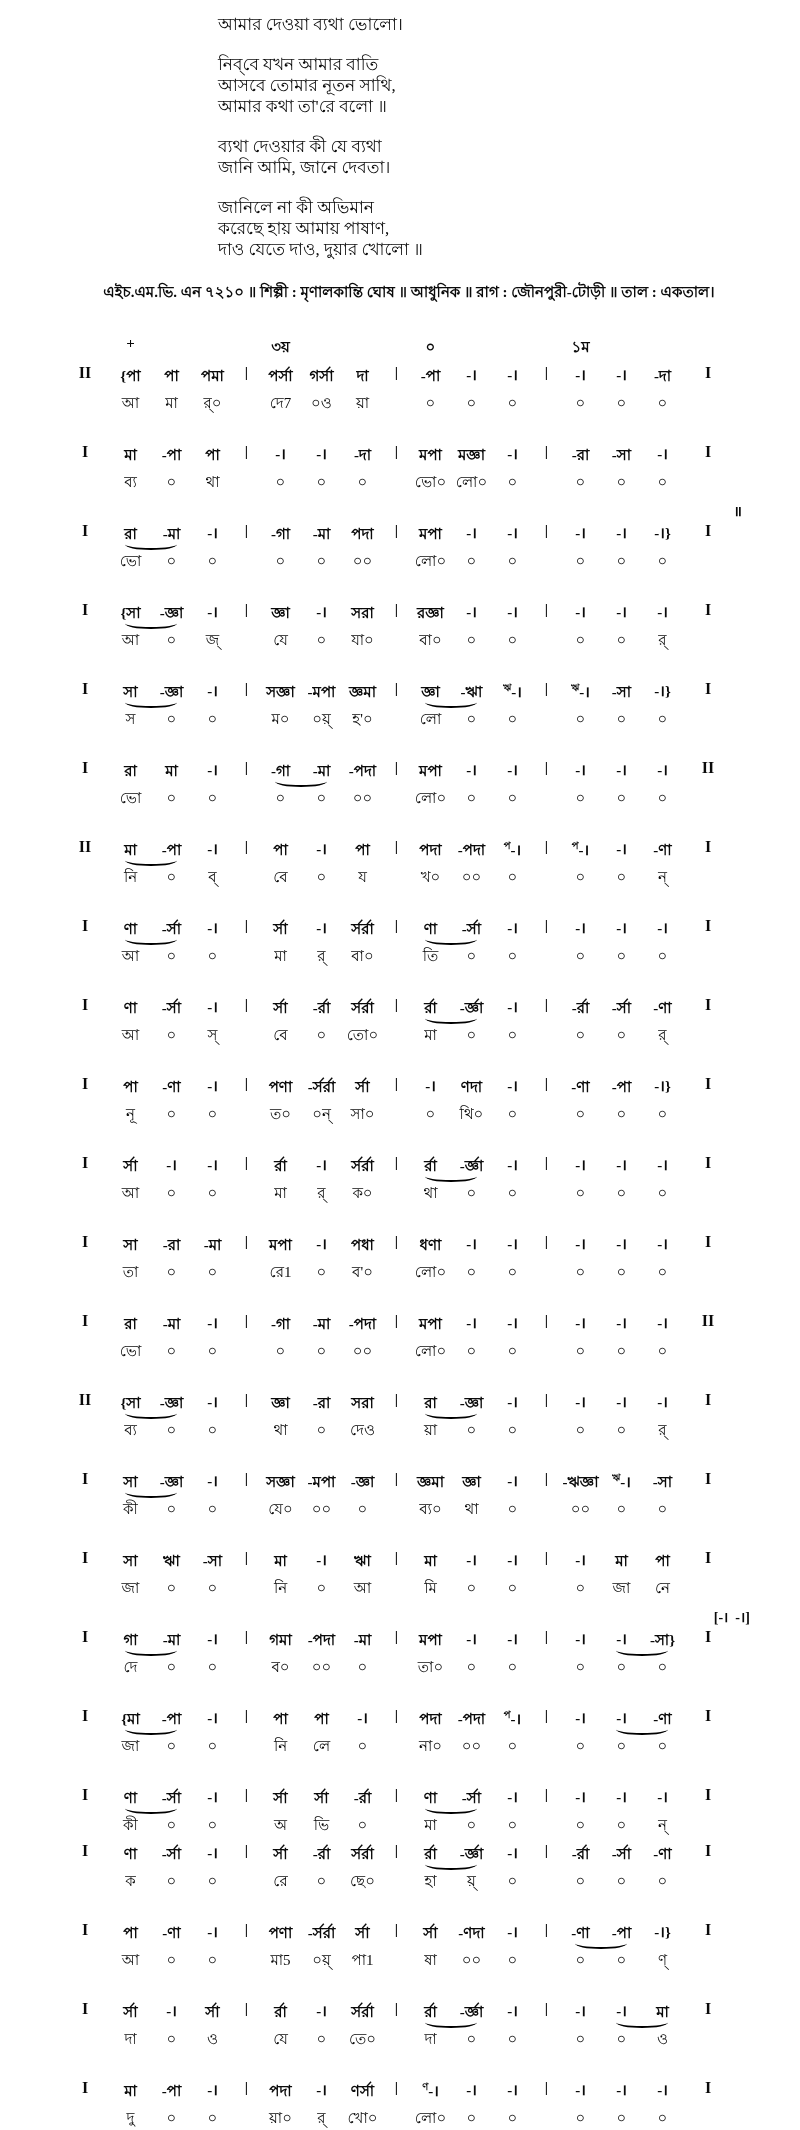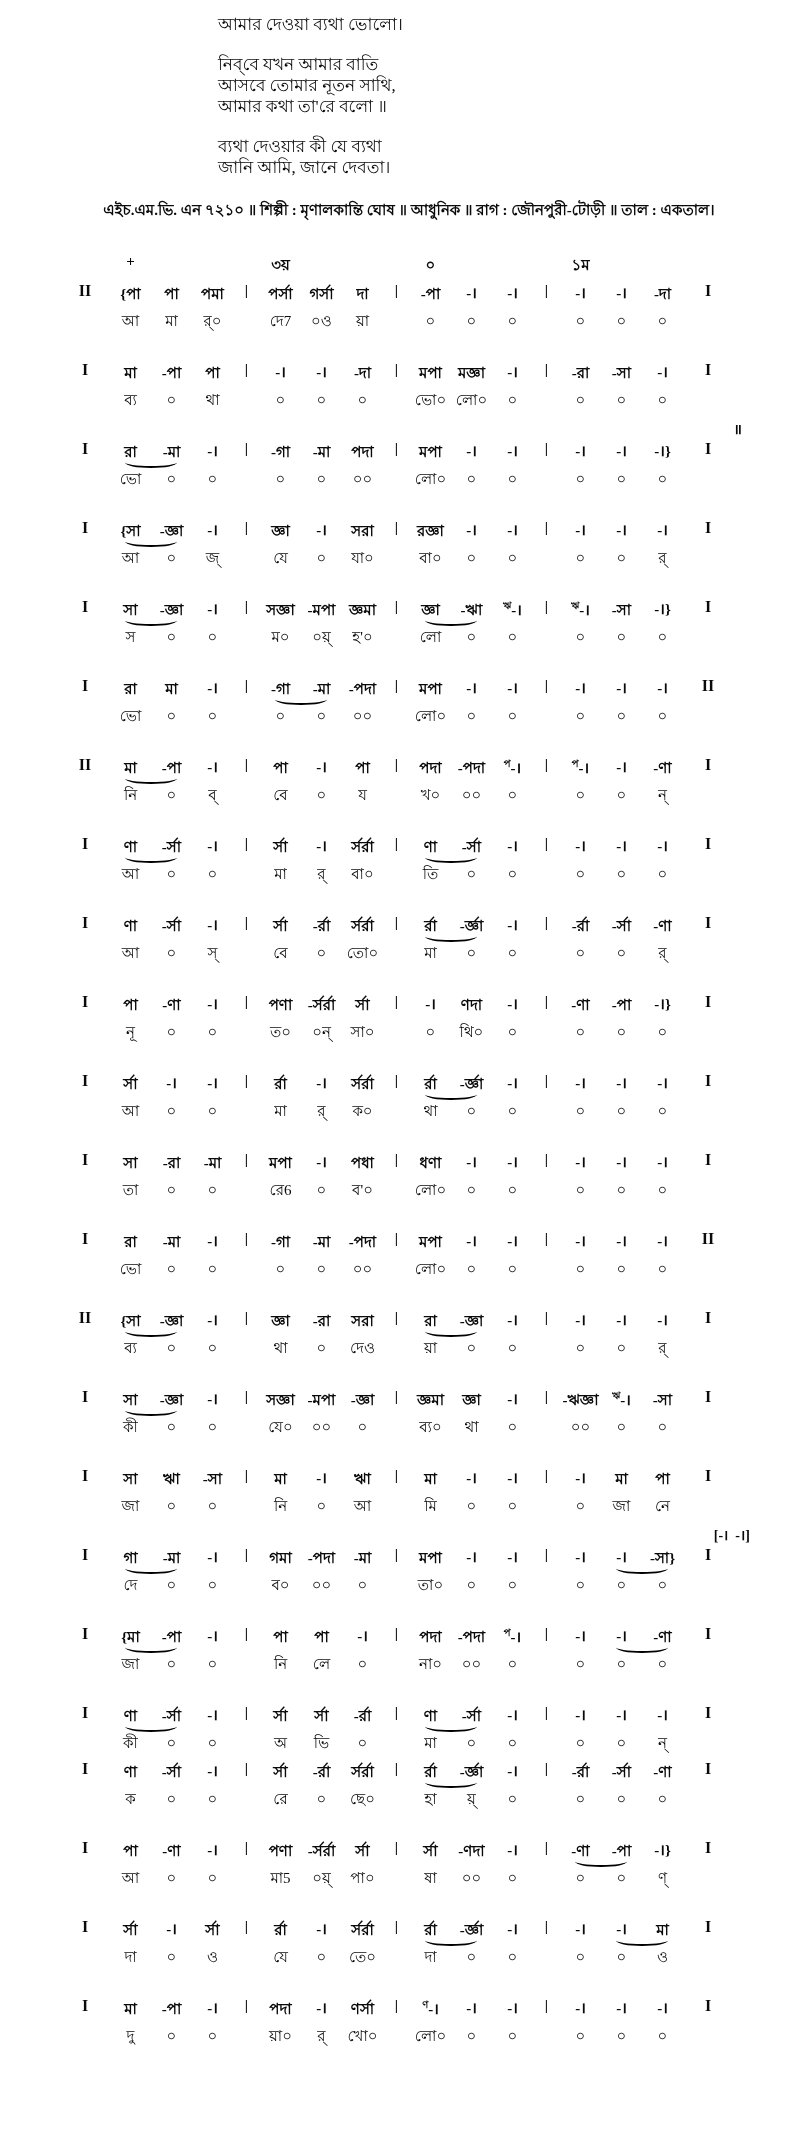--- a/index.html
+++ b/index.html
@@ -44,20 +44,25 @@
       </div>
       <div class="stanza">
         <div class="lyric-line">নিব্‌বে যখন আমার বাতি</div>
         <div class="lyric-line">আসবে তোমার নূতন সাথি,</div>
         <div class="lyric-line">আমার কথা তা'রে বলো ॥</div>
       </div>
       <div class="stanza">
         <div class="lyric-line">ব্যথা দেওয়ার কী যে ব্যথা</div>
         <div class="lyric-line">জানি আমি, জানে দেবতা।</div>
       </div>
+      <div class="stanza">
+        <div class="lyric-line">জানিলে না কী অভিমান</div>
+        <div class="lyric-line">করেছে হায় আমায় পাষাণ,</div>
+        <div class="lyric-line">দাও যেতে দাও, দুয়ার খোলো ॥</div>
+      </div>
     </div>
 
   <div class="record">এইচ.এম.ভি. এন ৭২১০ ॥ শিল্পী : মৃণালকান্তি ঘোষ ॥ আধুনিক ॥ রাগ : জৌনপুরী-টোড়ী ॥ তাল : একতাল।</div>
 
   <div class="notation">
     <div class="line beat-row">
         <span class="marker"></span>
         <span class="group">
           <span class="cell">+</span>
           <span class="cell"></span>
@@ -740,21 +745,21 @@
           </div>
           <div class="line lyrics-line">
             <span class="marker"></span>
             <span class="group">
               <span class="cell">তা</span>
               <span class="cell">০</span>
               <span class="cell">০</span>
             </span>
             <span class="divider"></span>
             <span class="group">
-              <span class="cell">রে6</span>
+              <span class="cell">রে1</span>
               <span class="cell">০</span>
               <span class="cell">ব'০</span>
             </span>
             <span class="divider"></span>
             <span class="group">
               <span class="cell">লো০</span>
               <span class="cell">০</span>
               <span class="cell">০</span>
             </span>
             <span class="divider"></span>
@@ -1258,21 +1263,21 @@
             <span class="marker"></span>
             <span class="group">
               <span class="cell">আ</span>
               <span class="cell">০</span>
               <span class="cell">০</span>
             </span>
             <span class="divider"></span>
             <span class="group">
               <span class="cell">মা5</span>
               <span class="cell">০য়্</span>
-              <span class="cell">পা০</span>
+              <span class="cell">পা1</span>
             </span>
             <span class="divider"></span>
             <span class="group">
               <span class="cell">ষা</span>
               <span class="cell">০০</span>
               <span class="cell">০</span>
             </span>
             <span class="divider"></span>
             <span class="group">
               <span class="cell">০</span>

